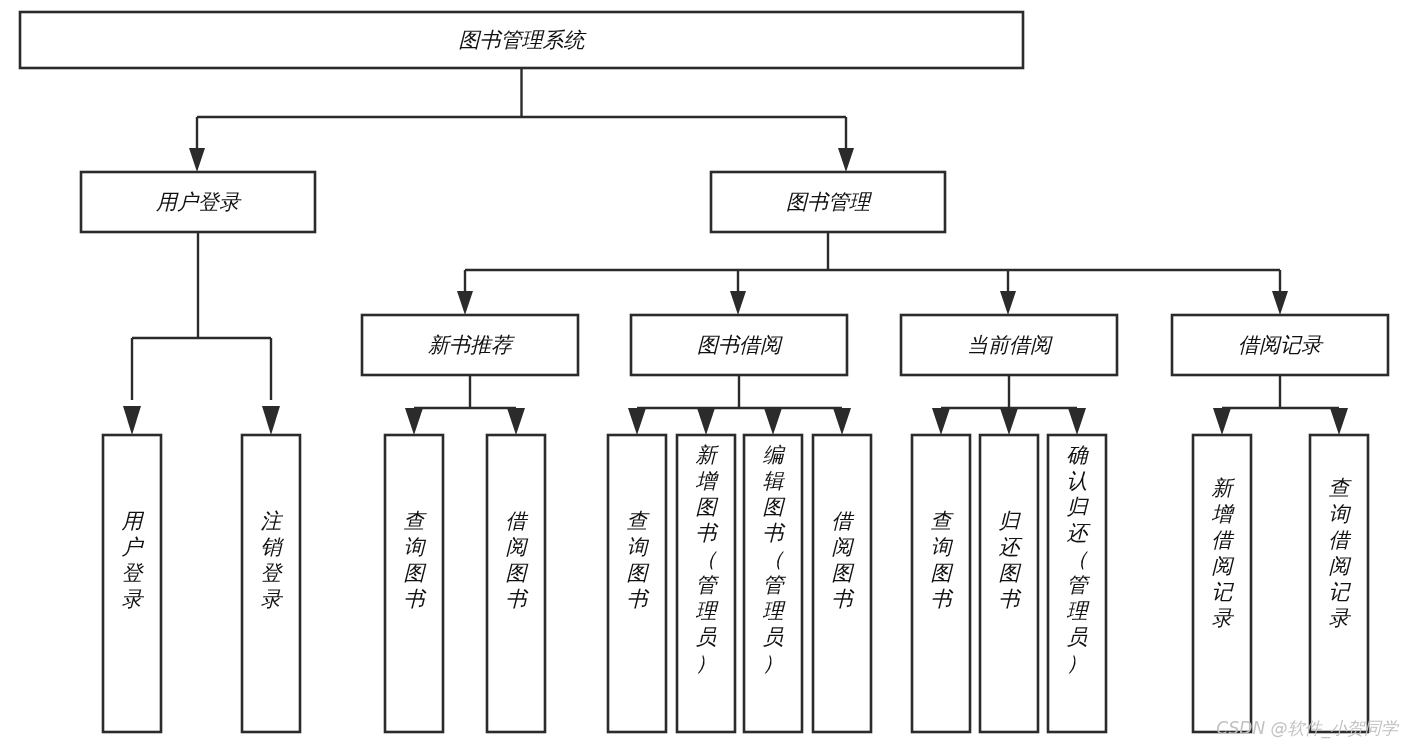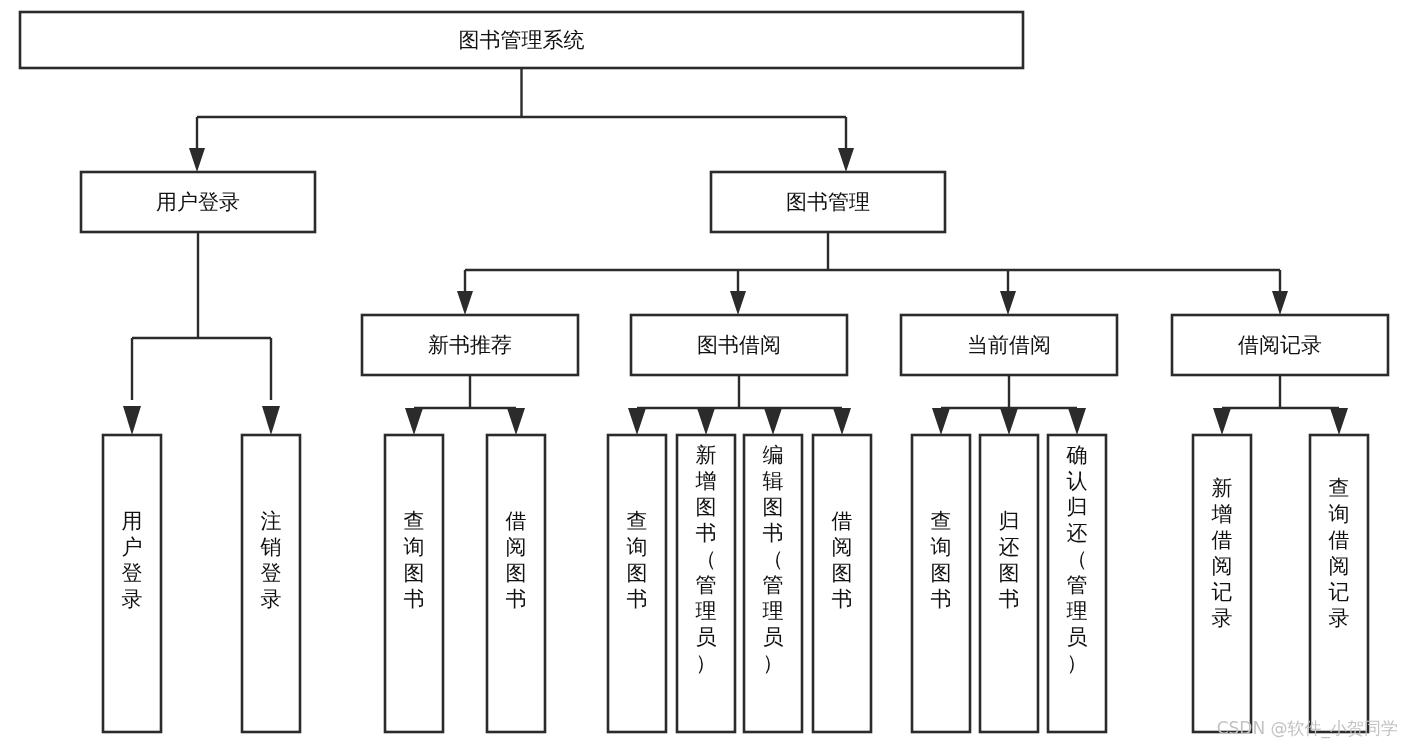--- a/index.html
+++ b/index.html
@@ -10,20 +10,21 @@
   }
   body {
     font-family: "DejaVu Sans", "Liberation Sans", sans-serif;
   }
   #diagram-root {
     position: relative;
     width: 1405px;
     height: 747px;
     background: #ffffff;
     overflow: hidden;
+    font-style: italic;
   }
   svg#tree-svg {
     position: absolute;
     left: 0;
     top: 0;
     width: 1405px;
     height: 747px;
     display: block;
   }
   .node-box {

